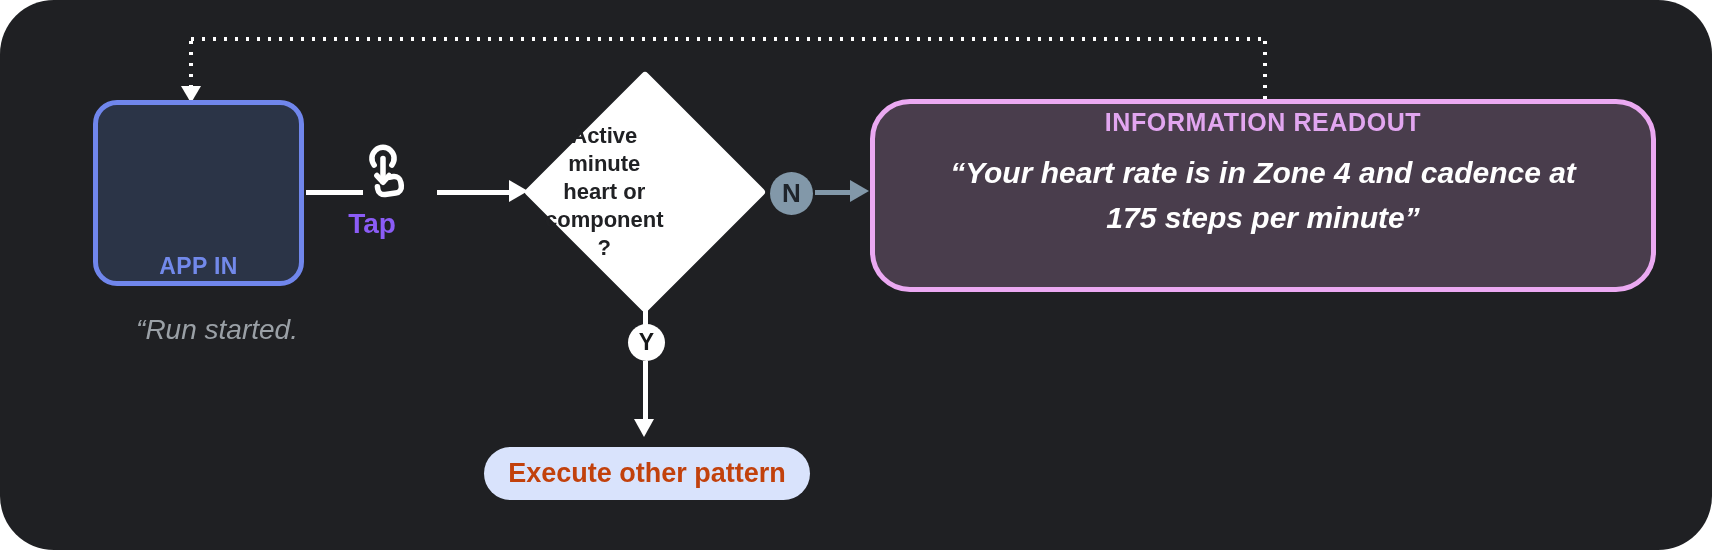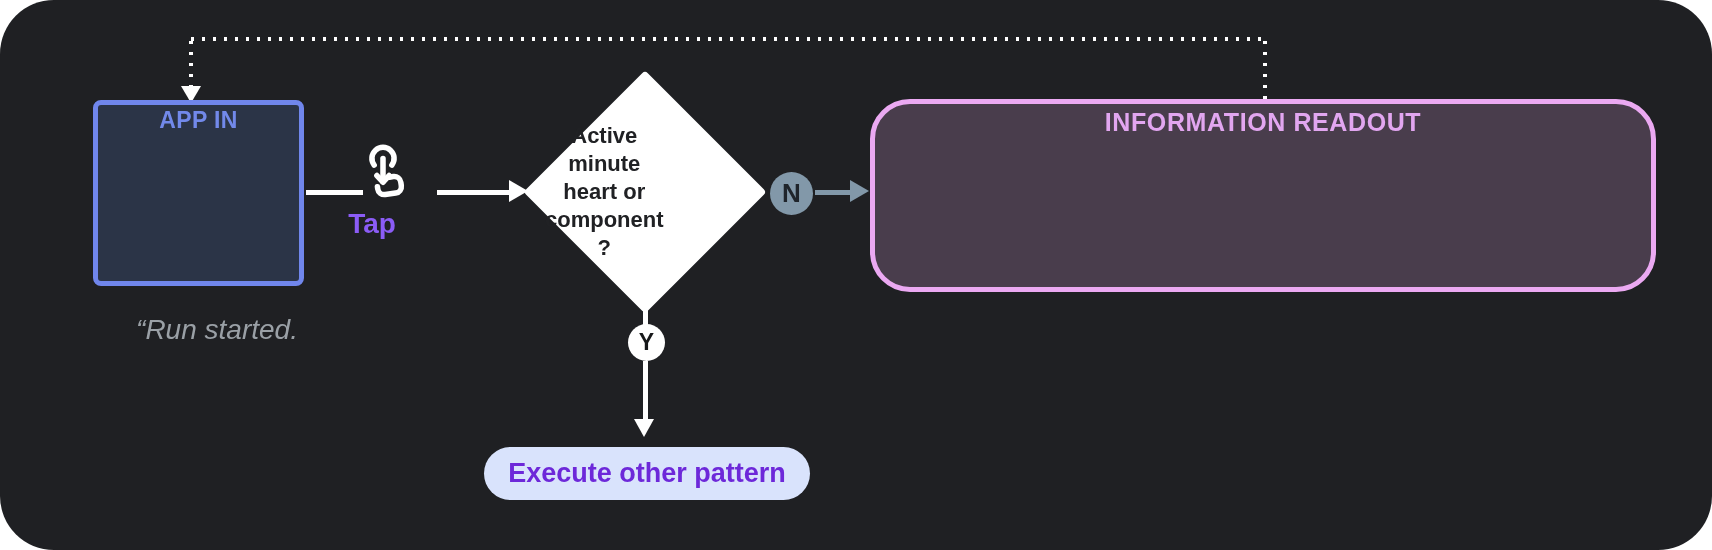--- a/index.html
+++ b/index.html
@@ -30,22 +30,22 @@
     border-left: 10px solid transparent;
     border-right: 10px solid transparent;
     border-top: 17px solid #ffffff;
   }
 
   
   .app-node {
     left: 93px; top: 100px; width: 211px; height: 186px;
     background: #2b3447;
     border: 5px solid #7086ec;
-    border-radius: 8px;
-    display: flex; align-items: flex-start; justify-content: center;
+    border-radius: 24px;
+    display: flex; align-items: flex-end; justify-content: center;
     text-align: center;
   }
   .app-label {
     color: #7289ea; font-weight: bold; font-size: 23px;
     line-height: 1.32; letter-spacing: 0.4px;
   }
   .app-quote {
     left: 75px; top: 312px; width: 284px;
     text-align: center; font-style: italic;
     color: #9aa0a6; font-size: 28px; line-height: 1.32;
@@ -95,21 +95,21 @@
   .y-head {
     left: 634px; top: 419px; width: 0; height: 0;
     border-left: 10px solid transparent;
     border-right: 10px solid transparent;
     border-top: 18px solid #ffffff;
   }
   .action-pill {
     left: 484px; top: 447px; width: 326px; height: 53px;
     background: #d9e3fc; border-radius: 27px;
     display: flex; align-items: center; justify-content: center;
-    color: #6d28d9; font-weight: bold; font-size: 27px;
+    color: #c2410c; font-weight: bold; font-size: 27px;
   }
 
   
   .n-badge {
     left: 770px; top: 172px; width: 43px; height: 43px;
     background: #8298a9; color: #1f242b; font-size: 26px;
   }
   .n-line { left: 815px; top: 190px; width: 37px; height: 5px; background: #8298a9; }
   .n-head {
     left: 850px; top: 180px; width: 0; height: 0;
@@ -188,15 +188,19 @@
   <div class="abs action-pill">
     <span>Execute other pattern</span>
   </div>
 
   <div class="abs badge n-badge">N</div>
   <div class="abs n-line"></div>
   <div class="abs n-head"></div>
 
   <div class="abs readout-node">
     <div class="readout-title">INFORMATION READOUT</div>
+    <div class="readout-quote">
+      <div>“Your heart rate is in Zone 4 and cadence at</div>
+      <div>175 steps per minute”</div>
+    </div>
   </div>
 
 </div>
 
 </body></html>

